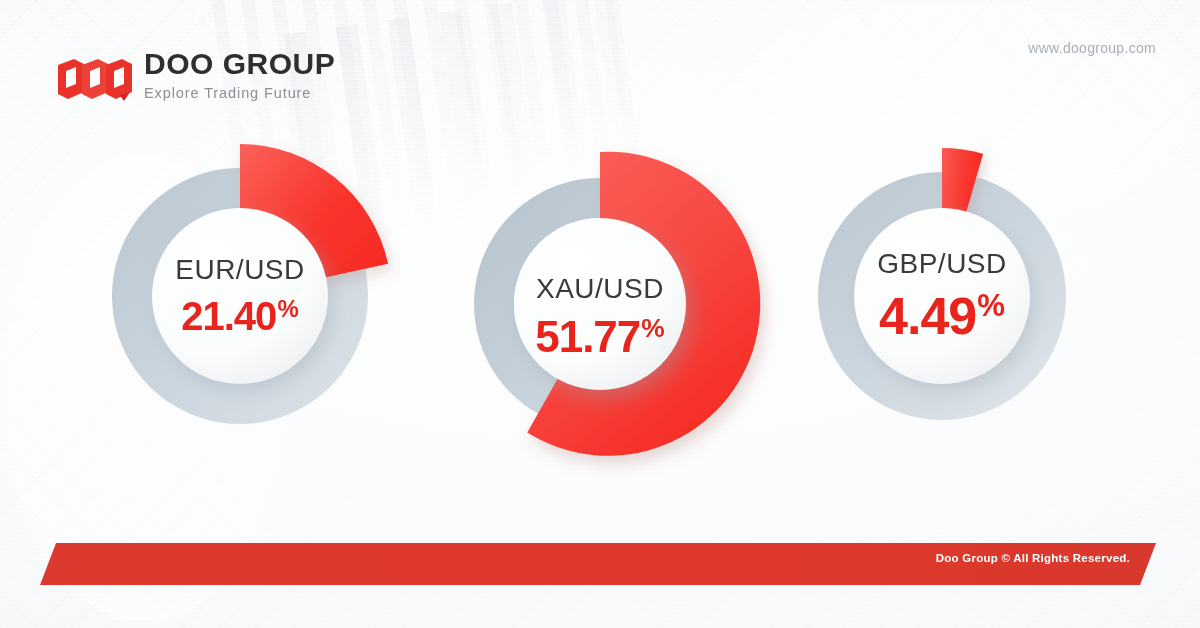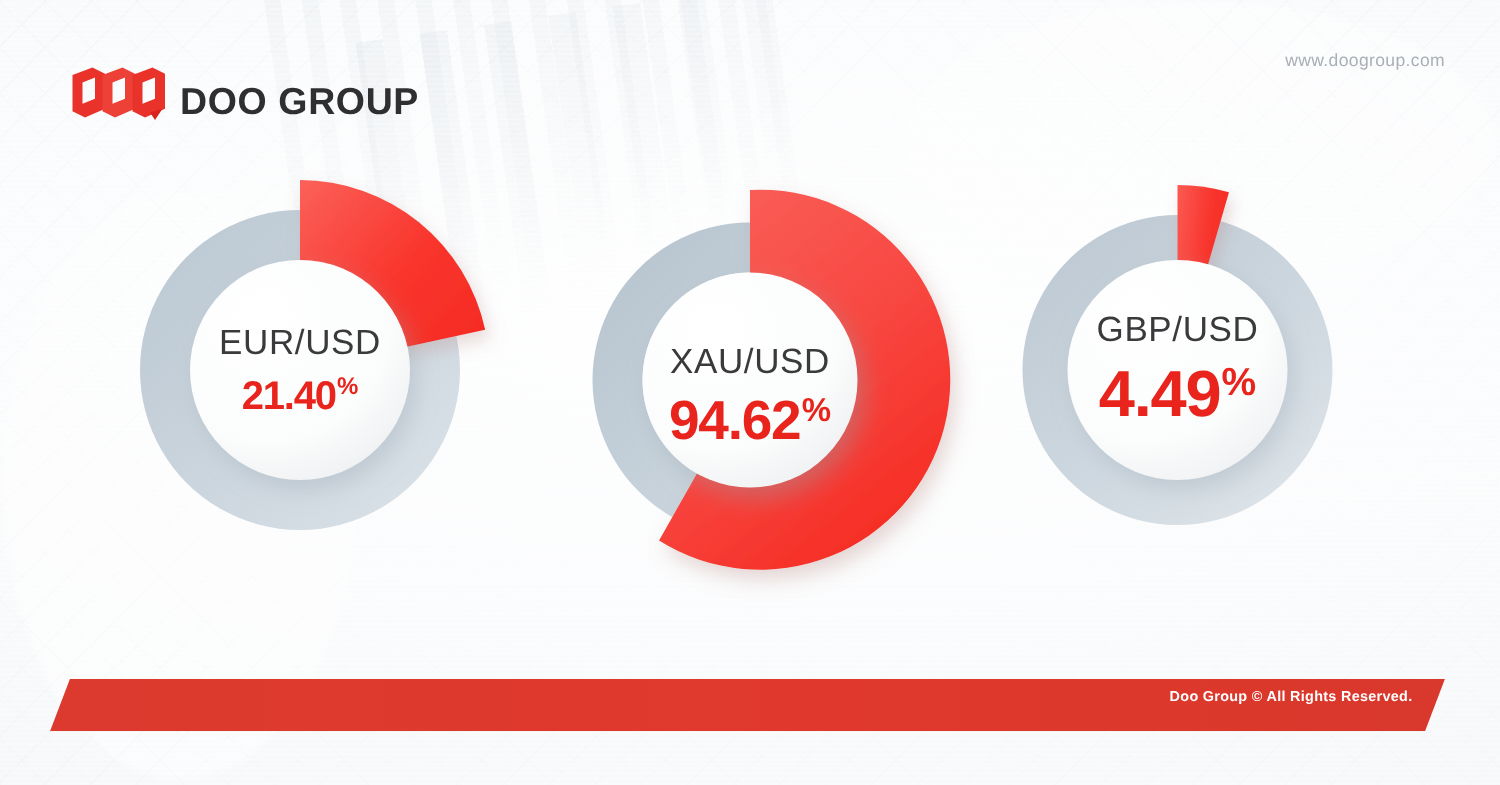--- a/index.html
+++ b/index.html
@@ -129,20 +129,21 @@
       <svg class="logo-mark" viewBox="0 0 78 48">
         <g fill="#e8322a">
           <path d="M2 10 L18 4 L28 9 L28 37 L12 44 L2 39 Z M10 16 L10 33 L20 29 L20 12 Z"></path>
           <path d="M26 10 L42 4 L52 9 L52 37 L36 44 L26 39 Z M34 16 L34 33 L44 29 L44 12 Z" fill="#ed4036"></path>
           <path d="M50 10 L66 4 L76 9 L76 37 L60 44 L50 39 Z M58 16 L58 33 L68 29 L68 12 Z" fill="#e8322a"></path>
         </g>
         <path d="M64 40 L74 37 L68 46 Z" fill="#d8241c"></path>
       </svg>
       <div class="logo-text">
         <div class="brand-name">DOO GROUP</div>
+        <div class="brand-tag">Explore Trading Future</div>
       </div>
     </div>
 
     <div class="site-url">www.doogroup.com</div>
   </div>
 
   <div class="gauges">
 
     <div class="gauge" style="left:112px;top:36px;width:320px;height:300px;">
       <svg width="320" height="300" viewBox="0 0 320 300">
@@ -178,21 +179,21 @@
                    L 128 -10
                    A 152 152 0 0 1 276.16 109.76
                    L 128 142 Z" fill="url(#redG1)"></path>
         </g>
 
         <circle cx="128" cy="142" r="88" fill="url(#hubG1)" filter="url(#sh1)"></circle>
       </svg>
 
       <div class="center-txt" style="left:0;top:0;width:256px;height:284px;">
         <div class="pair-label" style="font-size:28px;">EUR/USD</div>
-        <div class="pct" style="font-size:32px;margin-top:12px;">
+        <div class="pct" style="font-size:40px;margin-top:12px;">
           <span>21.40</span>
           <span class="sym">%</span>
         </div>
       </div>
     </div>
 
     <div class="gauge" style="left:440px;top:20px;width:340px;height:380px;">
       <svg width="340" height="380" viewBox="0 0 340 380">
         <defs>
           <linearGradient id="trackG2" x1="0" y1="0.1" x2="0.9" y2="1">
@@ -226,21 +227,21 @@
                    A 152 152 0 1 1 87.24 294.40
                    L 160 166 Z" fill="url(#redG2)"></path>
         </g>
 
         <circle cx="160" cy="166" r="86" fill="url(#hubG2)" filter="url(#sh2)"></circle>
       </svg>
 
       <div class="center-txt" style="left:0;top:13px;width:320px;height:332px;">
         <div class="pair-label" style="font-size:28px;">XAU/USD</div>
         <div class="pct" style="font-size:44px;margin-top:12px;">
-          <span>94.62</span>
+          <span>51.77</span>
           <span class="sym">%</span>
         </div>
       </div>
     </div>
 
     <div class="gauge" style="left:818px;top:36px;width:320px;height:300px;">
       <svg width="320" height="300" viewBox="0 0 320 300">
         <defs>
           <linearGradient id="trackG3" x1="0.1" y1="0" x2="0.9" y2="1">
             <stop offset="0%" stop-color="#bcc8d2"></stop>

